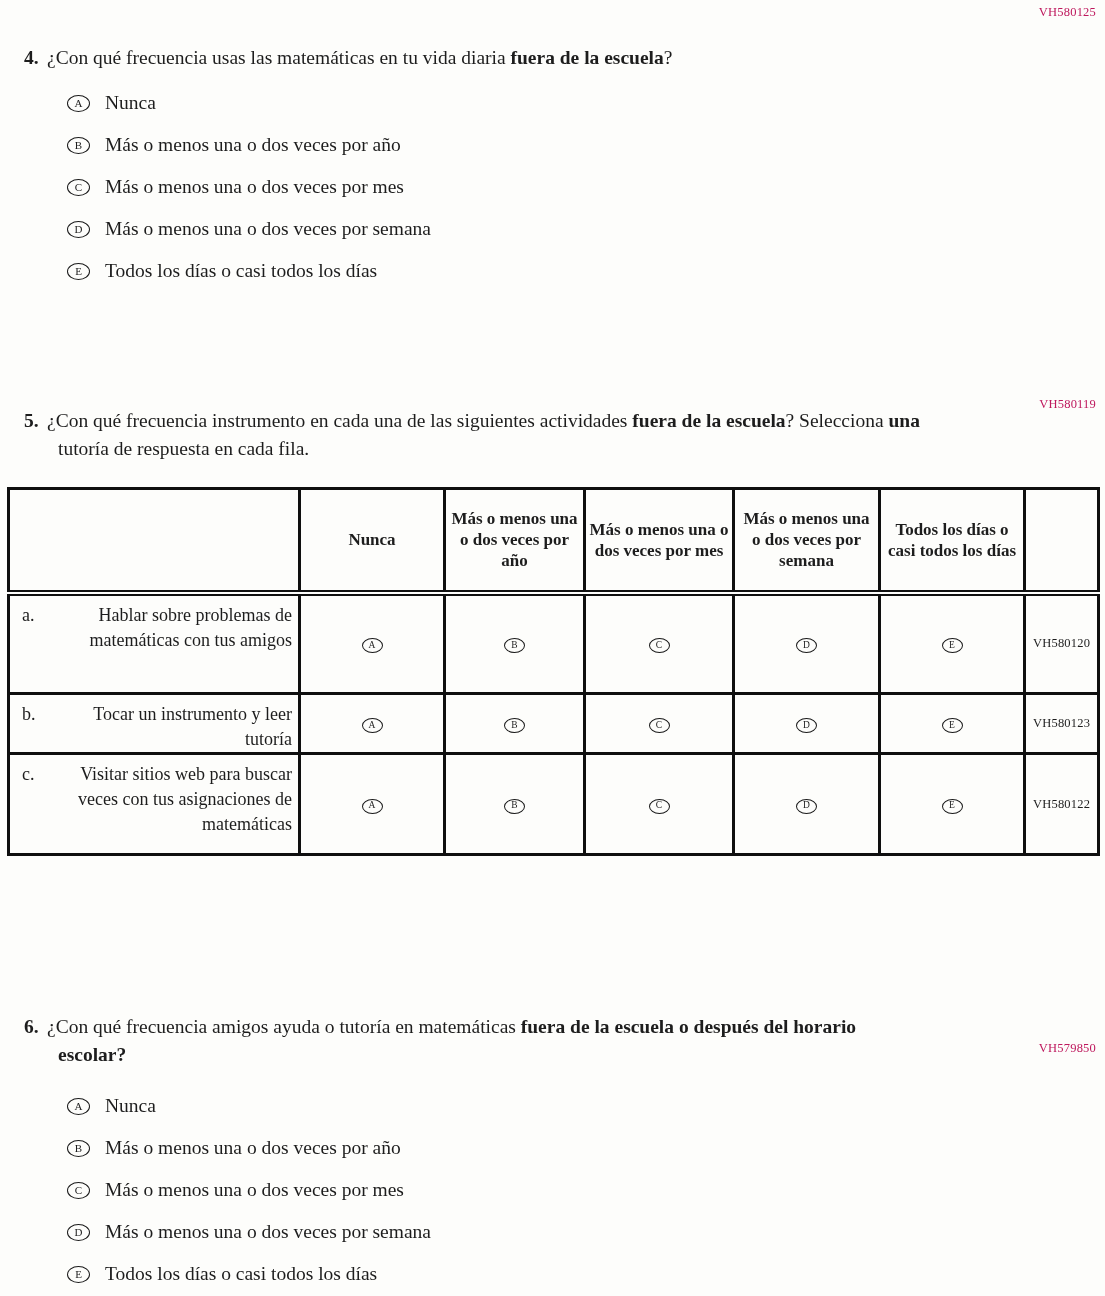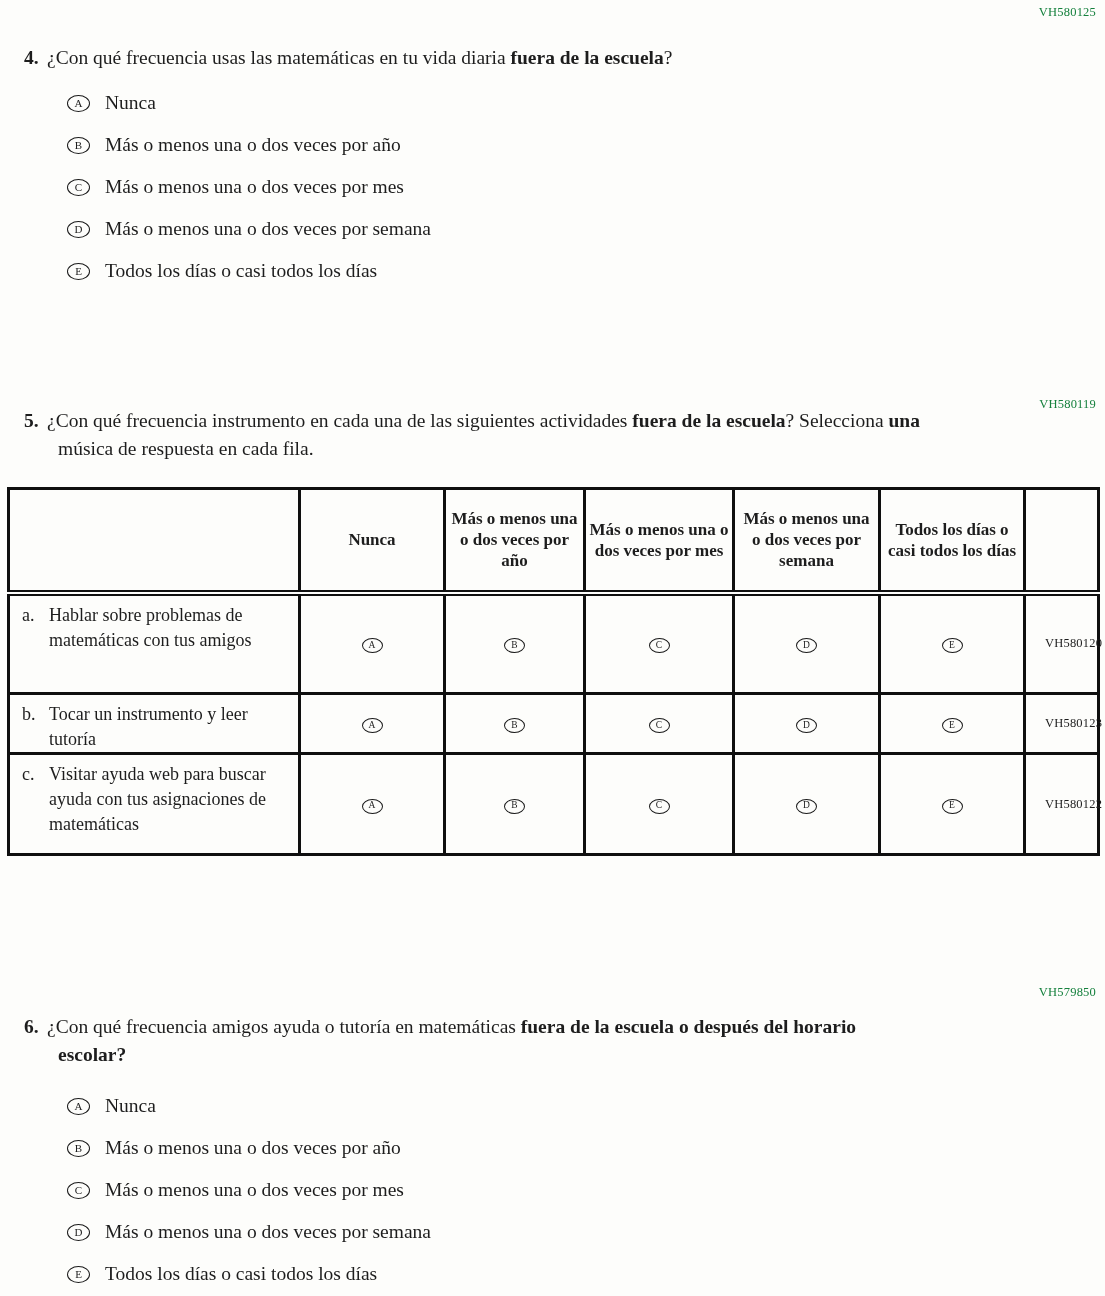--- a/index.html
+++ b/index.html
@@ -10,25 +10,25 @@
     background:#fdfdfb;
     font-family:"Liberation Serif","DejaVu Serif",serif;
     color:#1d1d1d;
     overflow:hidden;
   }
   .qcode{
     position:absolute;
     right:9px;
     font-size:12.5px;
     letter-spacing:.2px;
-    color:#15803d;
+    color:#be185d;
   }
   .qcode.c4{top:5px;}
   .qcode.c5{top:397px;text-align:center;}
-  .qcode.c6{top:985px;}
+  .qcode.c6{top:1041px;}
 
   .qrow{
     position:absolute;
     left:24px;
     display:flex;
     font-size:19.5px;
     line-height:28px;
   }
   .qrow.p4{top:44px;width:1040px;}
   .qrow.p5{top:407px;width:905px;}
@@ -101,29 +101,29 @@
   .freq-table tr.r-b{height:50px;}
   .freq-table tr.r-c{height:101px;}
   .freq-table td.stub{
     vertical-align:top;
     padding:7px 6px 0 12px;
     font-size:18px;
     line-height:25px;
   }
   .stub-flex{display:flex;}
   .stub-flex .rl{flex:0 0 27px;}
-  .stub-flex .rt{flex:1;}
+  .stub-flex .rt{flex:1;text-align:right;}
   .freq-table td.opt{
     text-align:center;
     vertical-align:middle;
   }
   .freq-table td.code{
     font-size:12.5px;
     vertical-align:middle;
-    padding-left:19px;
+    padding-left:7px;
     letter-spacing:.2px;
     font-family:Liberation Serif, serif;
   }
 </style>
 </head>
 <body>
 
 <div class="page">
 
   <div class="qcode c4">VH580125</div>
@@ -153,21 +153,21 @@
     <div class="opt-row">
       <span class="bubble">E</span>
       <span class="opt-label">Todos los días o casi todos los días</span>
     </div>
   </div>
 
   <div class="qcode c5">VH580119</div>
 
   <div class="qrow p5">
     <span class="qnum">5.</span>
-    <div class="qtext"><span>¿Con qué frecuencia instrumento en cada una de las siguientes actividades </span><b>fuera de la escuela</b><span>? Selecciona </span><b>una</b><span> música de respuesta en cada fila.</span></div>
+    <div class="qtext"><span>¿Con qué frecuencia instrumento en cada una de las siguientes actividades </span><b>fuera de la escuela</b><span>? Selecciona </span><b>una</b><span> tutoría de respuesta en cada fila.</span></div>
   </div>
 
   <table class="freq-table">
     <colgroup>
       <col style="width:291px">
       <col style="width:145px">
       <col style="width:140px">
       <col style="width:149px">
       <col style="width:146px">
       <col style="width:145px">
@@ -210,21 +210,21 @@
         <td class="opt"><span class="bubble">B</span></td>
         <td class="opt"><span class="bubble">C</span></td>
         <td class="opt"><span class="bubble">D</span></td>
         <td class="opt"><span class="bubble">E</span></td>
         <td class="code">VH580123</td>
       </tr>
       <tr class="r-c">
         <td class="stub">
           <div class="stub-flex">
             <span class="rl">c.</span>
-            <span class="rt">Visitar ayuda web para buscar ayuda con tus asignaciones de matemáticas</span>
+            <span class="rt">Visitar sitios web para buscar veces con tus asignaciones de matemáticas</span>
           </div>
         </td>
         <td class="opt"><span class="bubble">A</span></td>
         <td class="opt"><span class="bubble">B</span></td>
         <td class="opt"><span class="bubble">C</span></td>
         <td class="opt"><span class="bubble">D</span></td>
         <td class="opt"><span class="bubble">E</span></td>
         <td class="code">VH580122</td>
       </tr>
     </tbody>

